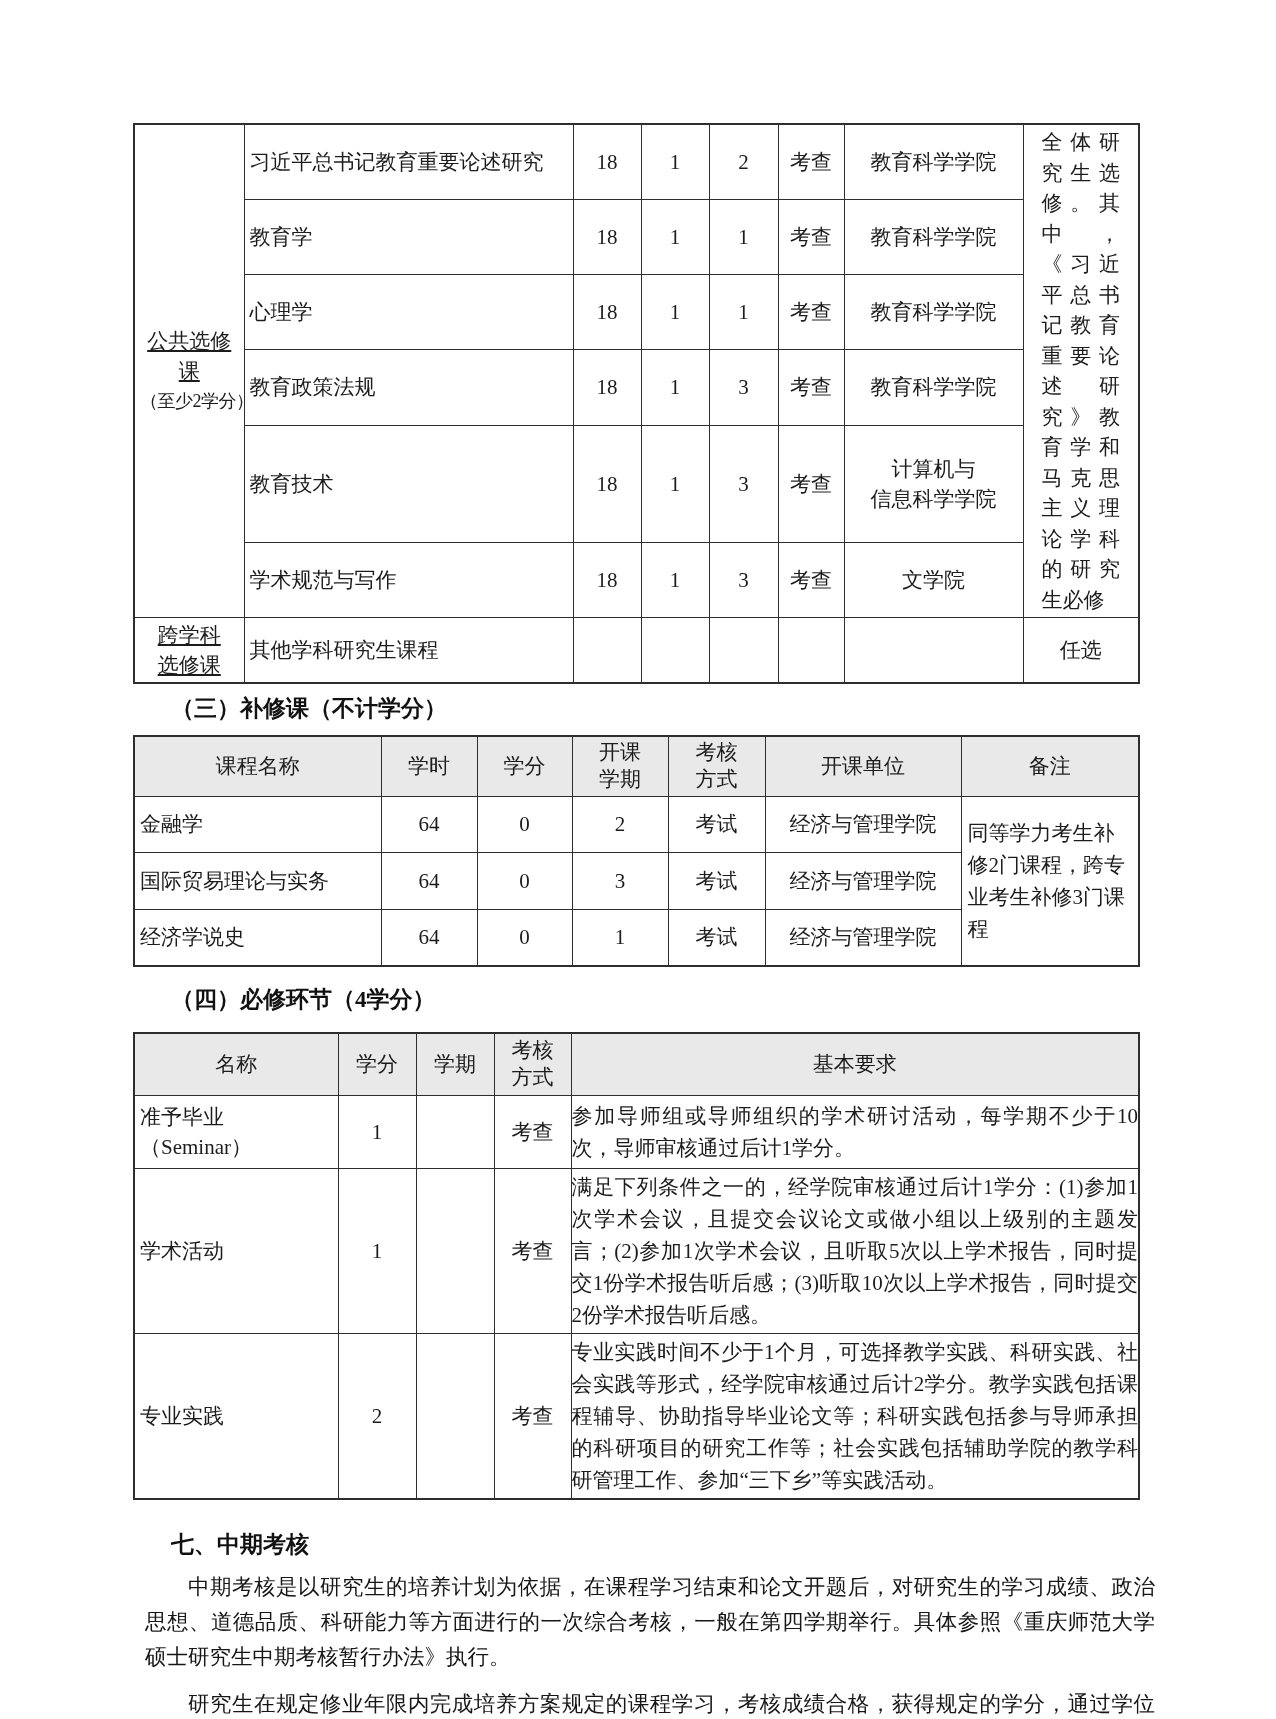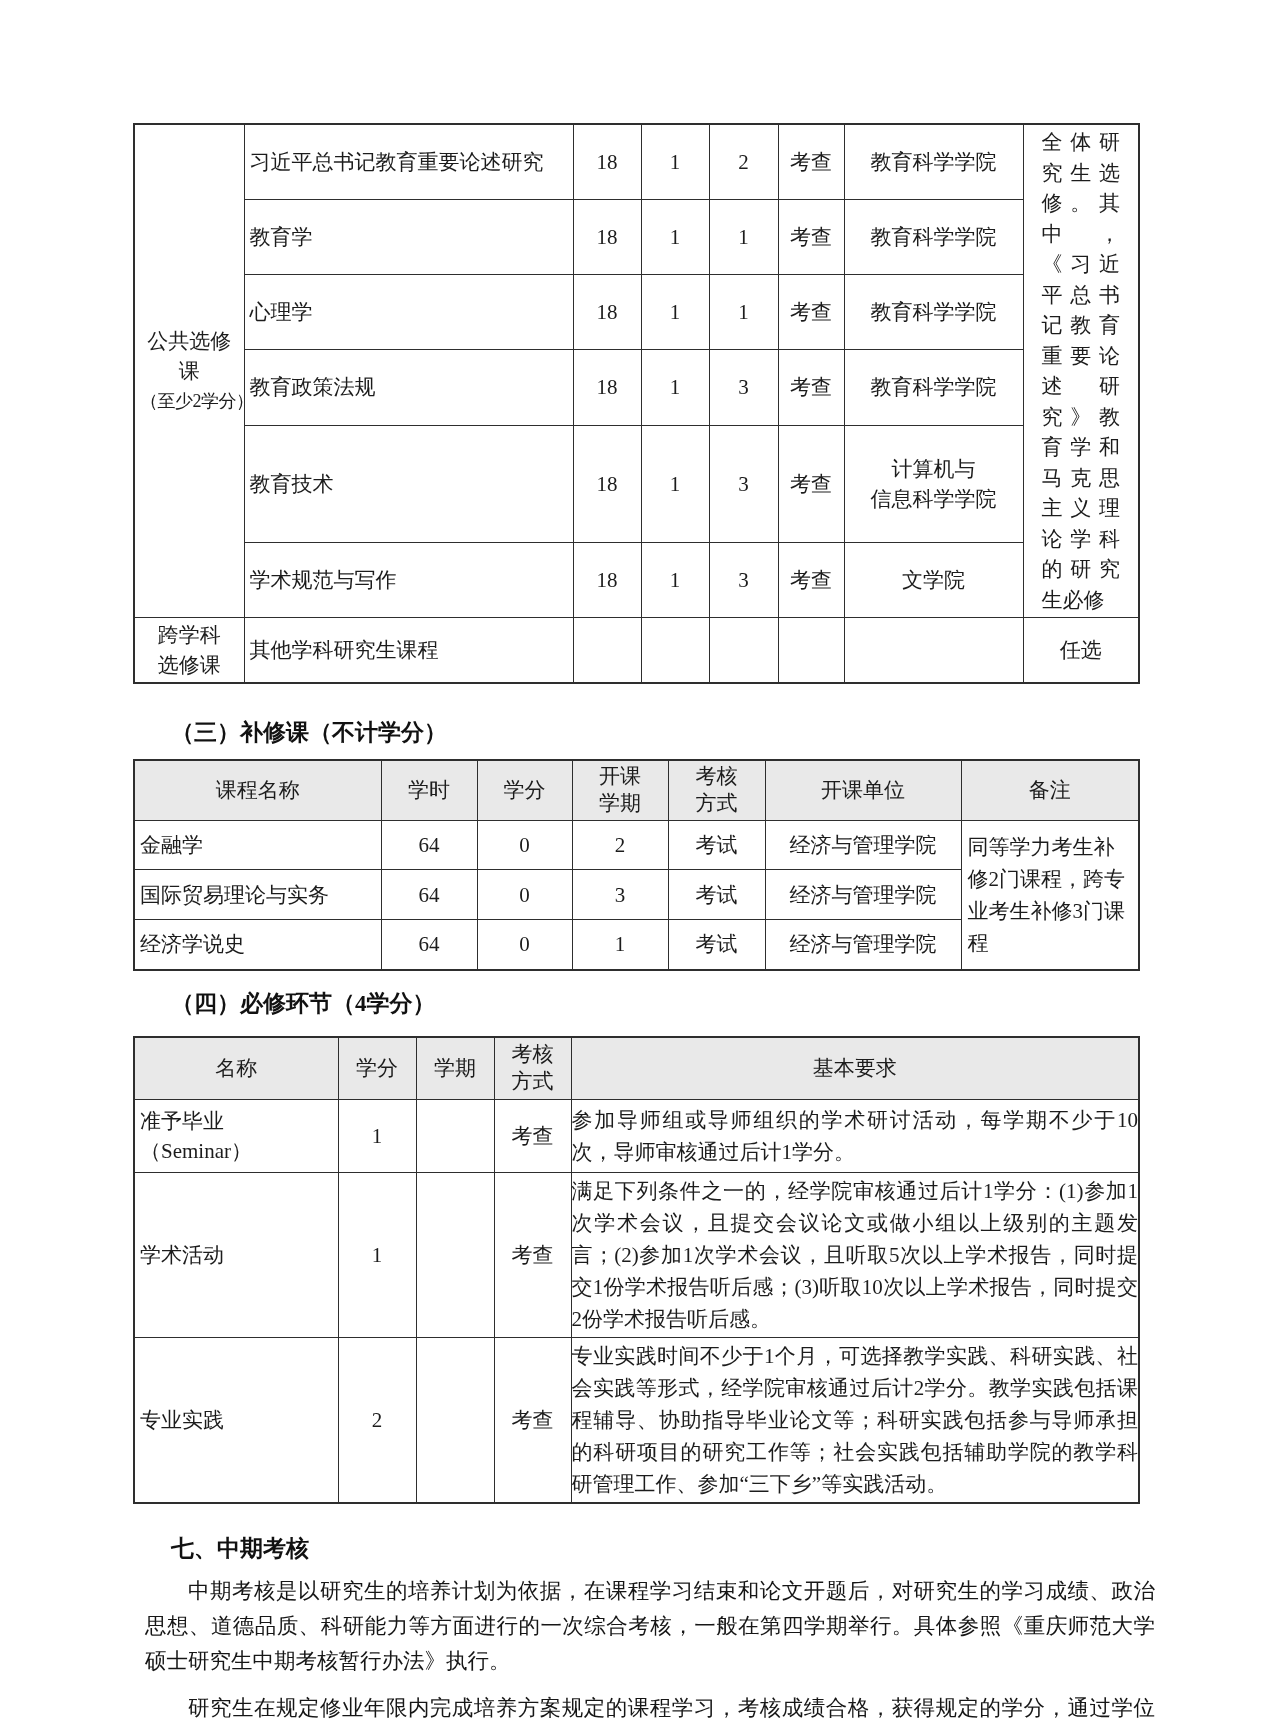--- a/index.html
+++ b/index.html
@@ -24,30 +24,30 @@
   .pre  { white-space:pre-line; }
 
   tr.h47 { height:45px; }
   tr.h72 { height:70px; }
   tr.h66 { height:64px; }
   tr.h62 { height:60px; }
   tr.h63 { height:63px; }
   tr.h75 { height:73px; }
   tr.h160{ height:158px; }
 
-  .group-line { line-height:30px; }
+  .group-line { line-height:30px;text-decoration:underline; }
   .group-sub  { font-size:18px; letter-spacing:-0.5px; white-space:nowrap; line-height:30px; }
   .remark-tall { line-height:30.5px; text-align:justify; padding:2px 18px; }
   .req { line-height:32px; padding:2px 0; }
 
   h3 {
     font-size:23px; font-weight:bold; color:#111;
     margin:0 0 0 38px; line-height:26px;
   }
-  .h-three { margin-top:36px; margin-bottom:13px; }
+  .h-three { margin-top:12px; margin-bottom:13px; }
   .h-four  { margin-top:20px; margin-bottom:19px; }
   .h-seven { margin-top:32px; margin-bottom:9px; }
   .h-eight { margin-top:7px;  margin-bottom:9px; }
 
   p.body-par {
     margin:12px; width:1010px;
     font-size:21.5px; line-height:35px;
     text-align:justify; text-indent:2em; color:#161616;
   }
   .pageno { margin-top:14px; text-align:center; font-size:22px; letter-spacing:1px; }
@@ -163,21 +163,21 @@
       <th>开课单位</th>
       <th>备注</th>
     </tr>
     <tr class="h47">
       <td class="left">金融学</td>
       <td>64</td>
       <td>0</td>
       <td>2</td>
       <td>考试</td>
       <td>经济与管理学院</td>
-      <td rowspan="3" class="left" style="line-height:32px; padding:10px 6px;">同等学力考生补修2门课程，跨专业考生补修3门课程</td>
+      <td rowspan="3" class="left" style="line-height:32px; padding:20px 6px;">同等学力考生补修2门课程，跨专业考生补修3门课程</td>
     </tr>
     <tr class="h47">
       <td class="left">国际贸易理论与实务</td>
       <td>64</td>
       <td>0</td>
       <td>3</td>
       <td>考试</td>
       <td>经济与管理学院</td>
     </tr>
     <tr class="h47">

